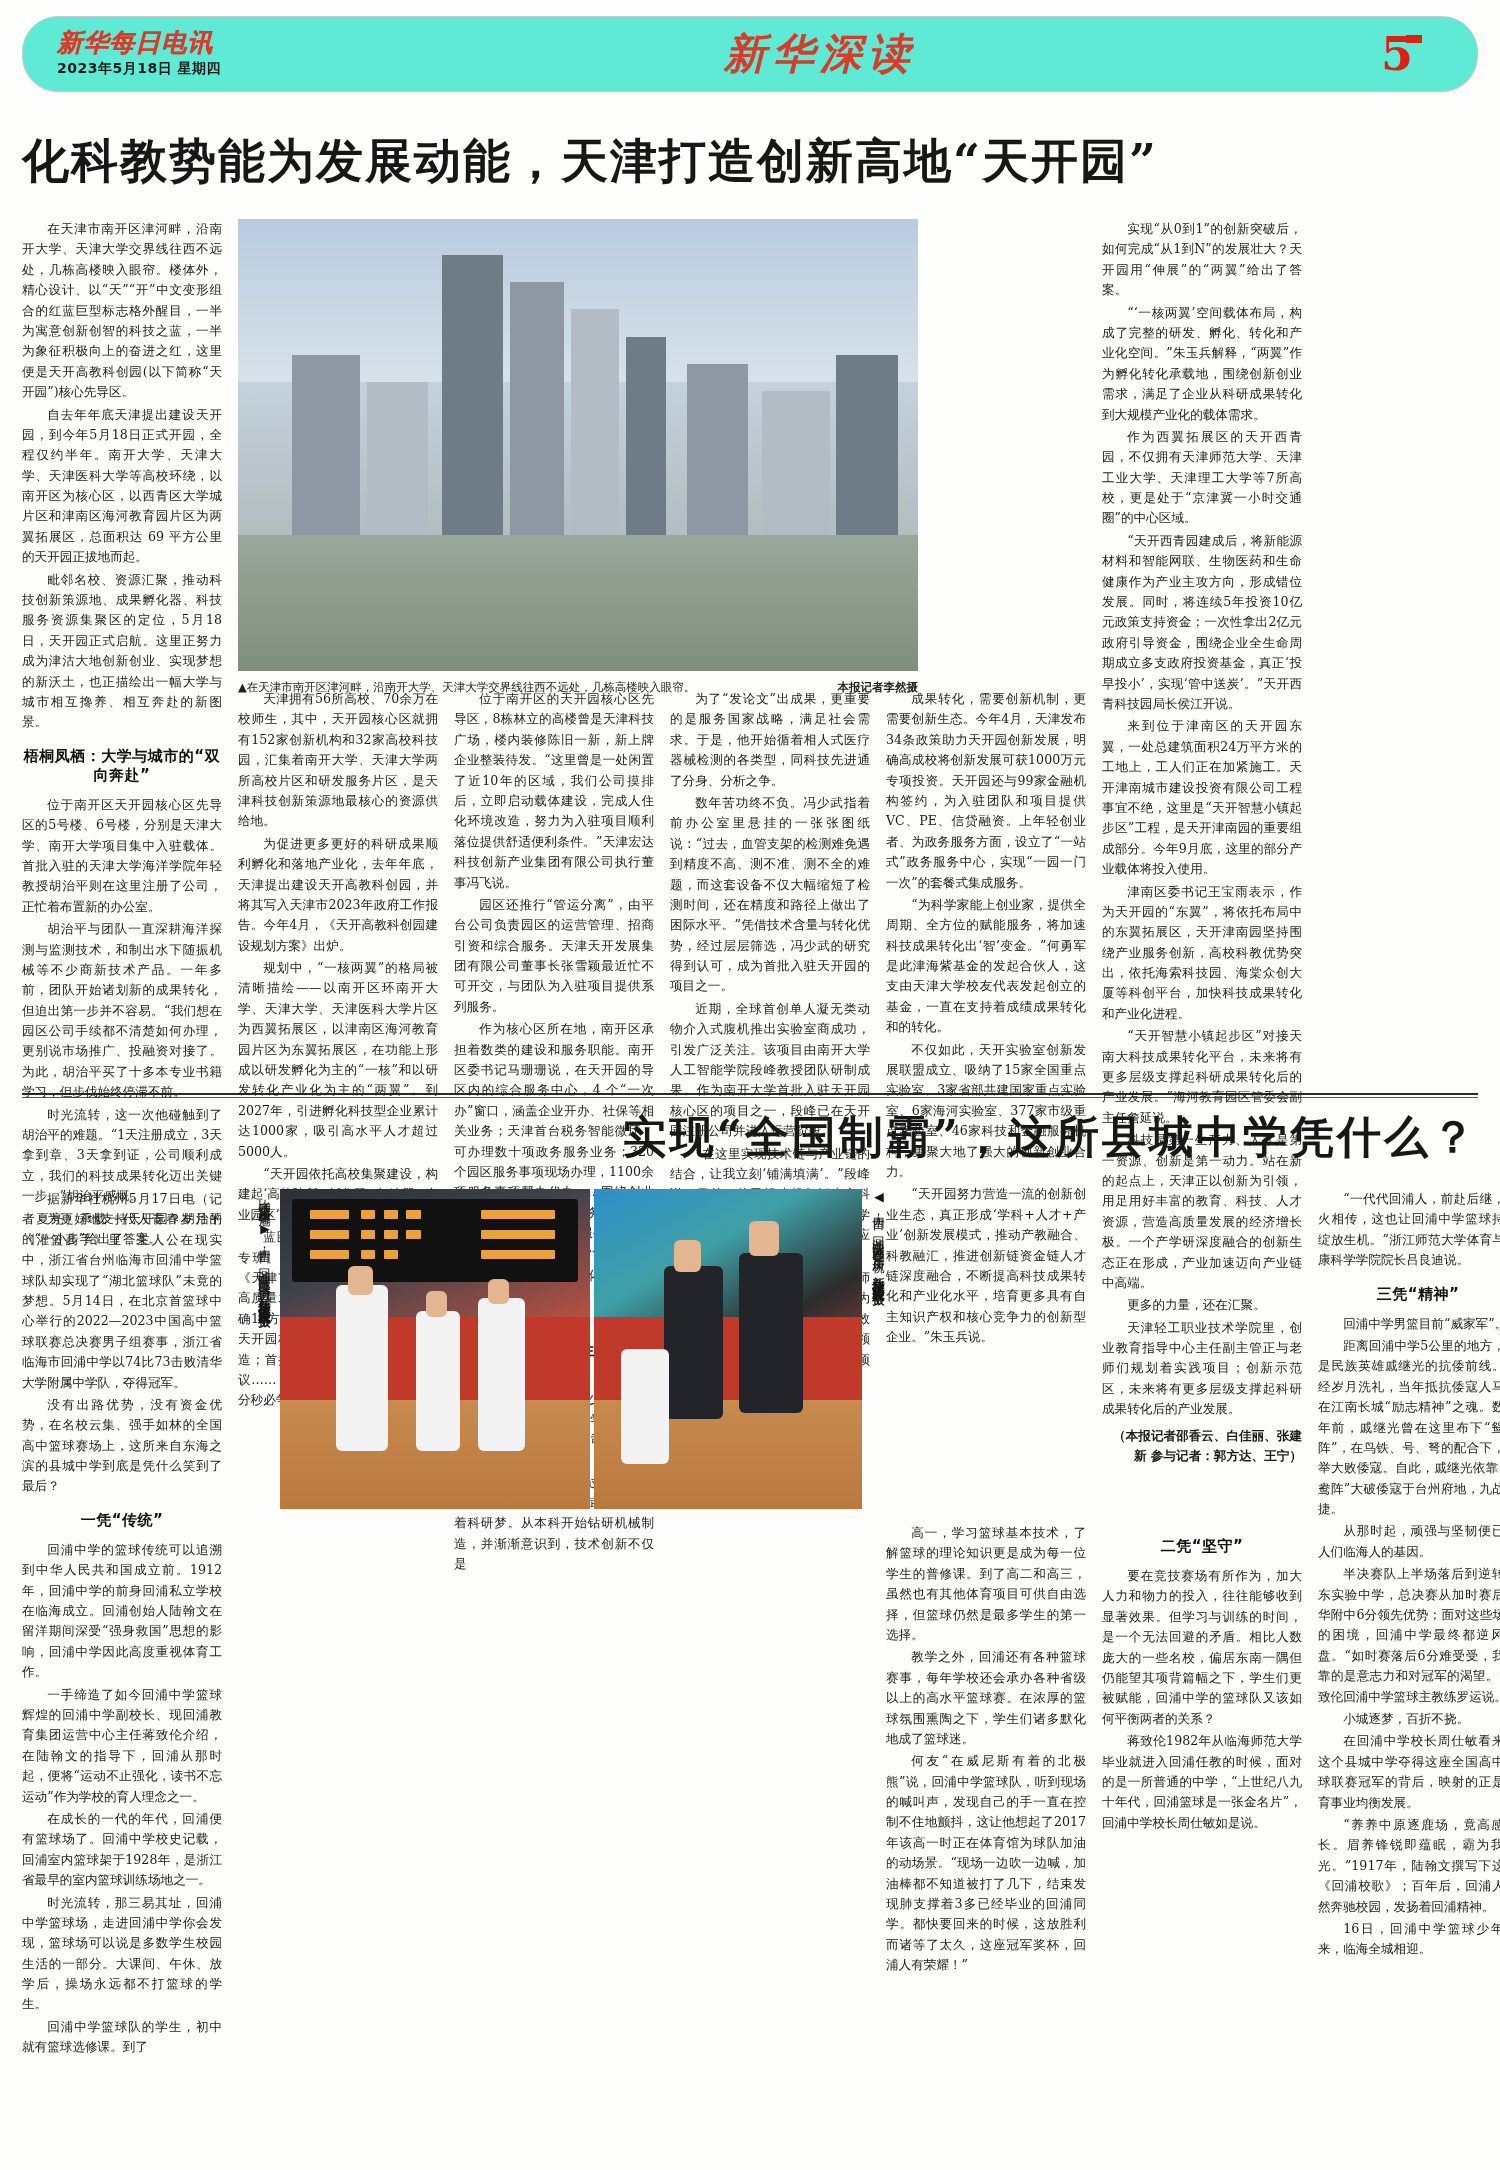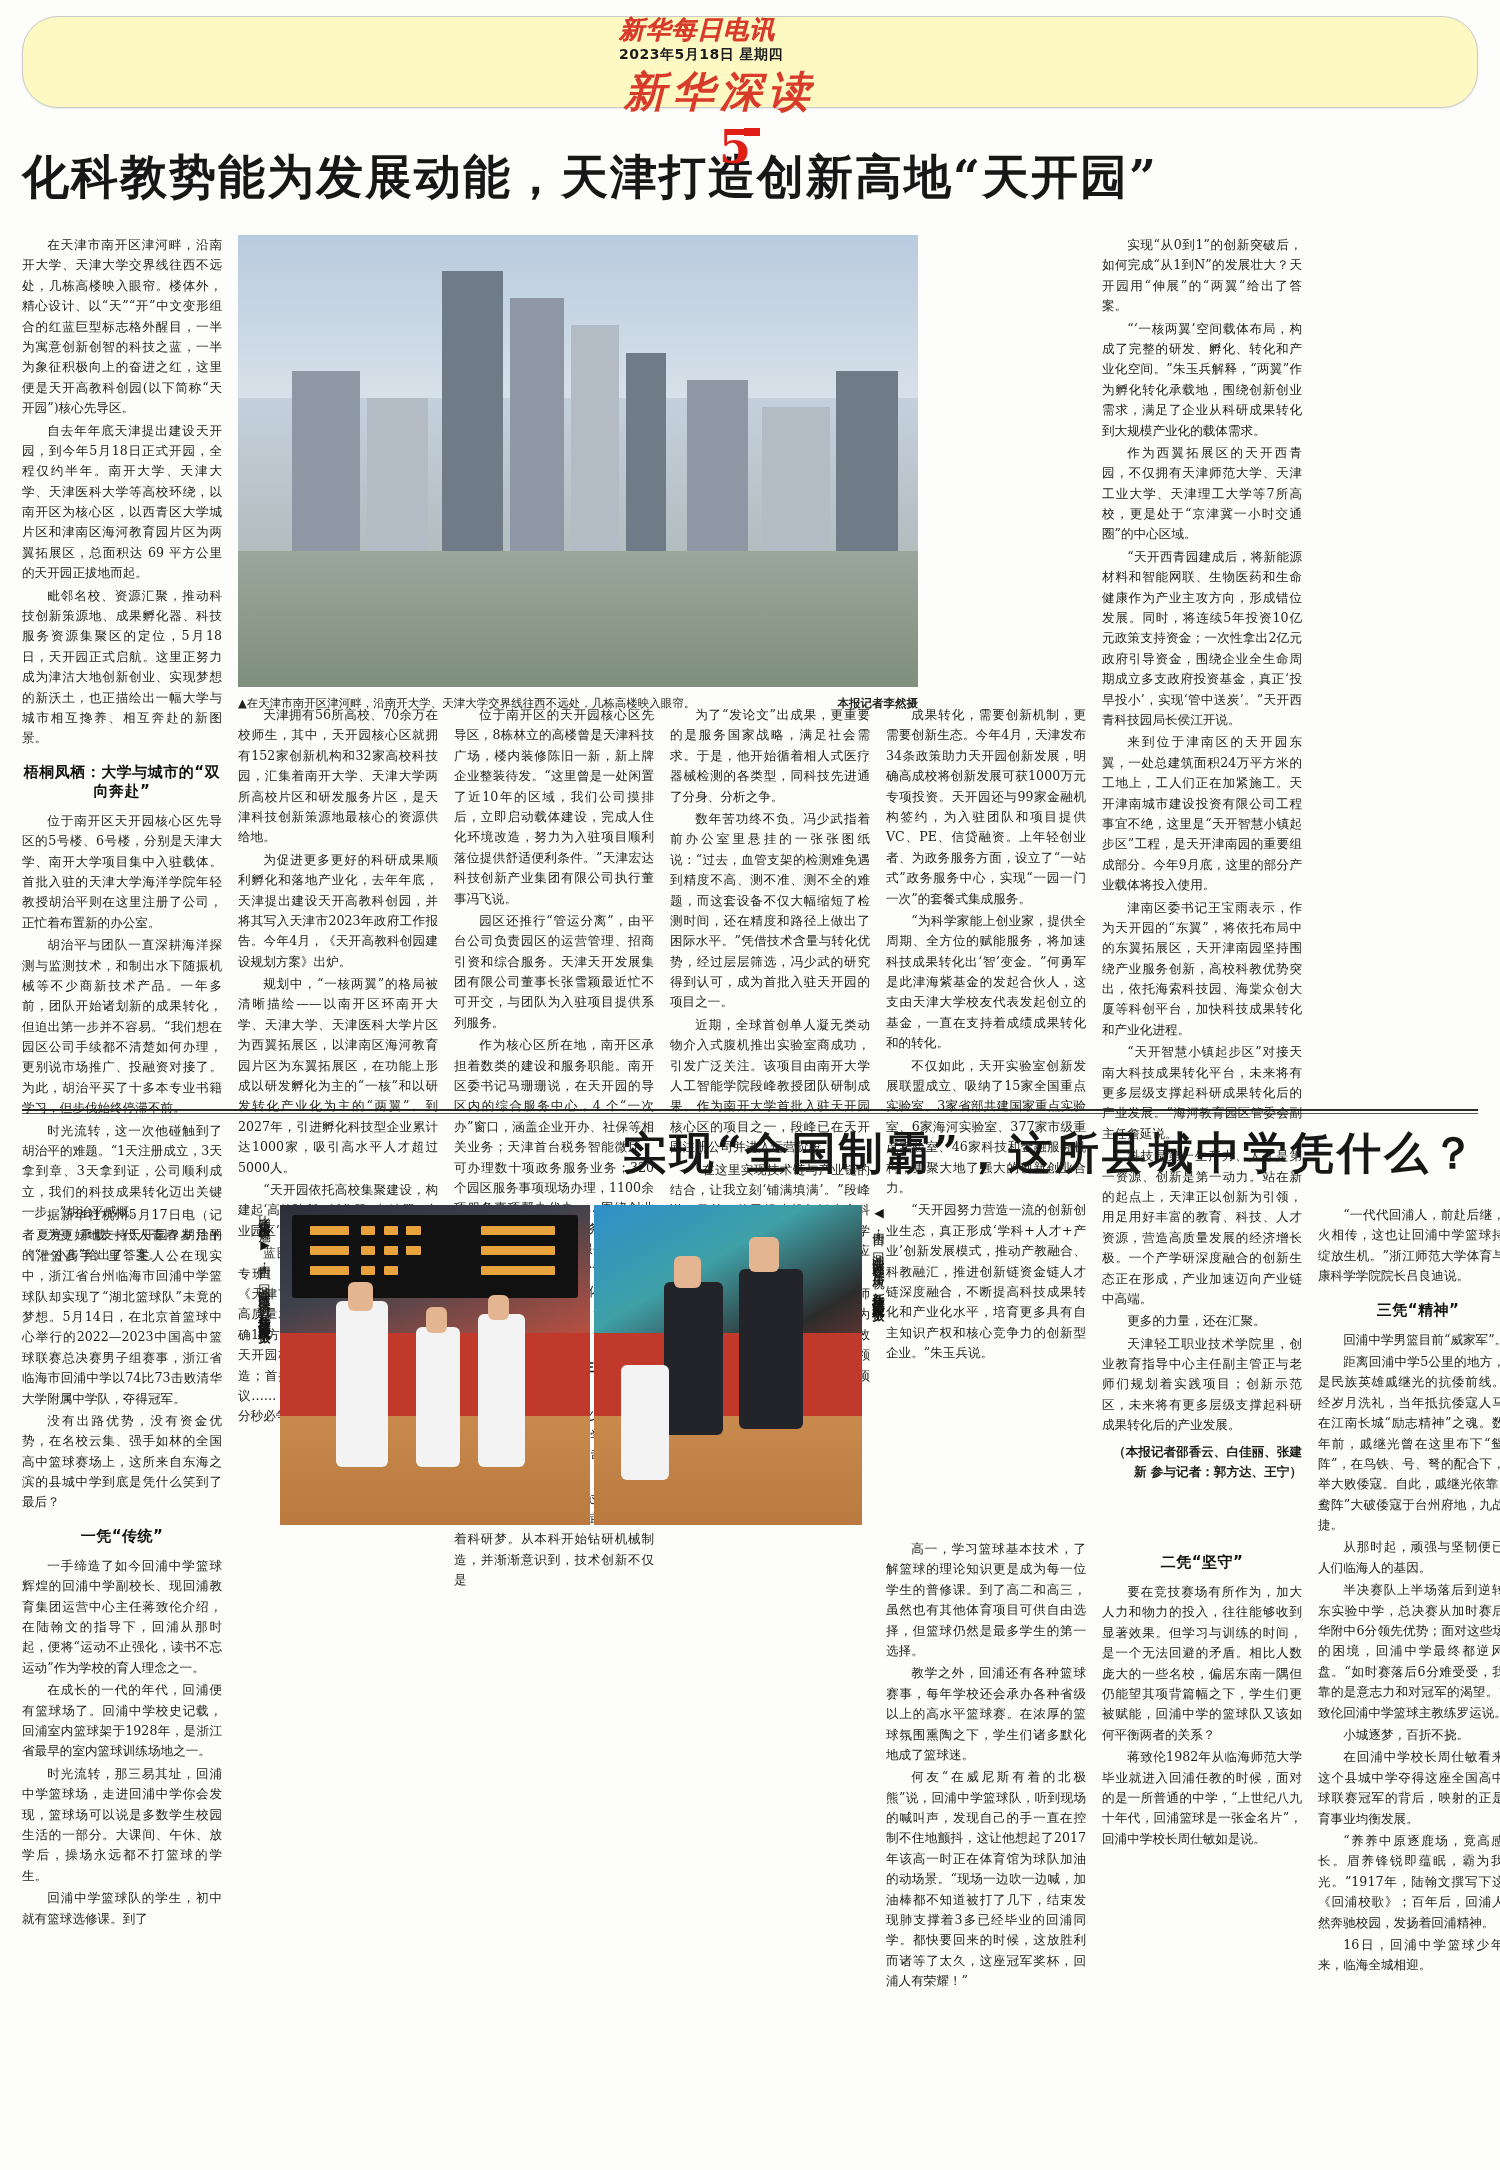--- a/index.html
+++ b/index.html
@@ -10,27 +10,27 @@
     font-family:"DejaVu Sans","Liberation Sans",sans-serif;
     color:#1b1b1b;
     position:relative;
     overflow:hidden;
   }
   .page { width:1500px; height:2170px; position:relative; padding:0 22px; }
 
   
   .masthead {
     position:relative;
-    height:92px;
+    height:76px;
     margin:16px 0 0 0;
     border:1px solid #c9c9c9;
     border-radius:36px;
-    background:#fef9c3;
+    background:#5eead4;
     box-shadow:0 1px 2px rgba(0,0,0,.08);
-    display:flex; align-items:center;flex-direction:column;
+    display:flex; align-items:center;
   }
   .mh-left { padding-left:34px; width:330px; }
   .mh-logo {
     color:#d83b2a; font-weight:bold; font-size:25px; letter-spacing:1px;
     font-family:"DejaVu Serif","Liberation Serif",serif;
     font-style:italic;
     text-shadow:.5px 0 0 #d83b2a;
     line-height:1.05;
   }
   .mh-date { font-size:14px; font-weight:bold; color:#1b1b1b; margin-top:3px; letter-spacing:.5px;}
@@ -330,20 +330,21 @@
       <span>比赛结束后庆祝夺冠。</span><span>▶十四日，回浦中学队球员张浩博（右二）在</span><b>新华社记者孟永民摄</b>
     </div>
     <div class="vcaption vcap-2">
       <span>◀十四日，回浦中学队球员在夺冠后庆祝。</span><b>新华社记者孟永民摄</b>
     </div>
 
     <div class="col">
       <p class="body">据新华社杭州5月17日电（记者夏亮）承载一代人青春岁月的《灌篮高手》里，主人公在现实中，浙江省台州临海市回浦中学篮球队却实现了“湖北篮球队”未竟的梦想。5月14日，在北京首篮球中心举行的2022—2023中国高中篮球联赛总决赛男子组赛事，浙江省临海市回浦中学以74比73击败清华大学附属中学队，夺得冠军。</p>
       <p class="body">没有出路优势，没有资金优势，在名校云集、强手如林的全国高中篮球赛场上，这所来自东海之滨的县城中学到底是凭什么笑到了最后？</p>
       <div class="subhead">一凭“传统”</div>
+      <p class="body">回浦中学的篮球传统可以追溯到中华人民共和国成立前。1912年，回浦中学的前身回浦私立学校在临海成立。回浦创始人陆翰文在留洋期间深受“强身救国”思想的影响，回浦中学因此高度重视体育工作。</p>
       <p class="body">一手缔造了如今回浦中学篮球辉煌的回浦中学副校长、现回浦教育集团运营中心主任蒋致伦介绍，在陆翰文的指导下，回浦从那时起，便将“运动不止强化，读书不忘运动”作为学校的育人理念之一。</p>
       <p class="body">在成长的一代的年代，回浦便有篮球场了。回浦中学校史记载，回浦室内篮球架于1928年，是浙江省最早的室内篮球训练场地之一。</p>
       <p class="body">时光流转，那三易其址，回浦中学篮球场，走进回浦中学你会发现，篮球场可以说是多数学生校园生活的一部分。大课间、午休、放学后，操场永远都不打篮球的学生。</p>
       <p class="body">回浦中学篮球队的学生，初中就有篮球选修课。到了</p>
     </div>
 
     <div class="col"></div>
 
     <div class="col"></div>
     <div class="col"></div>

